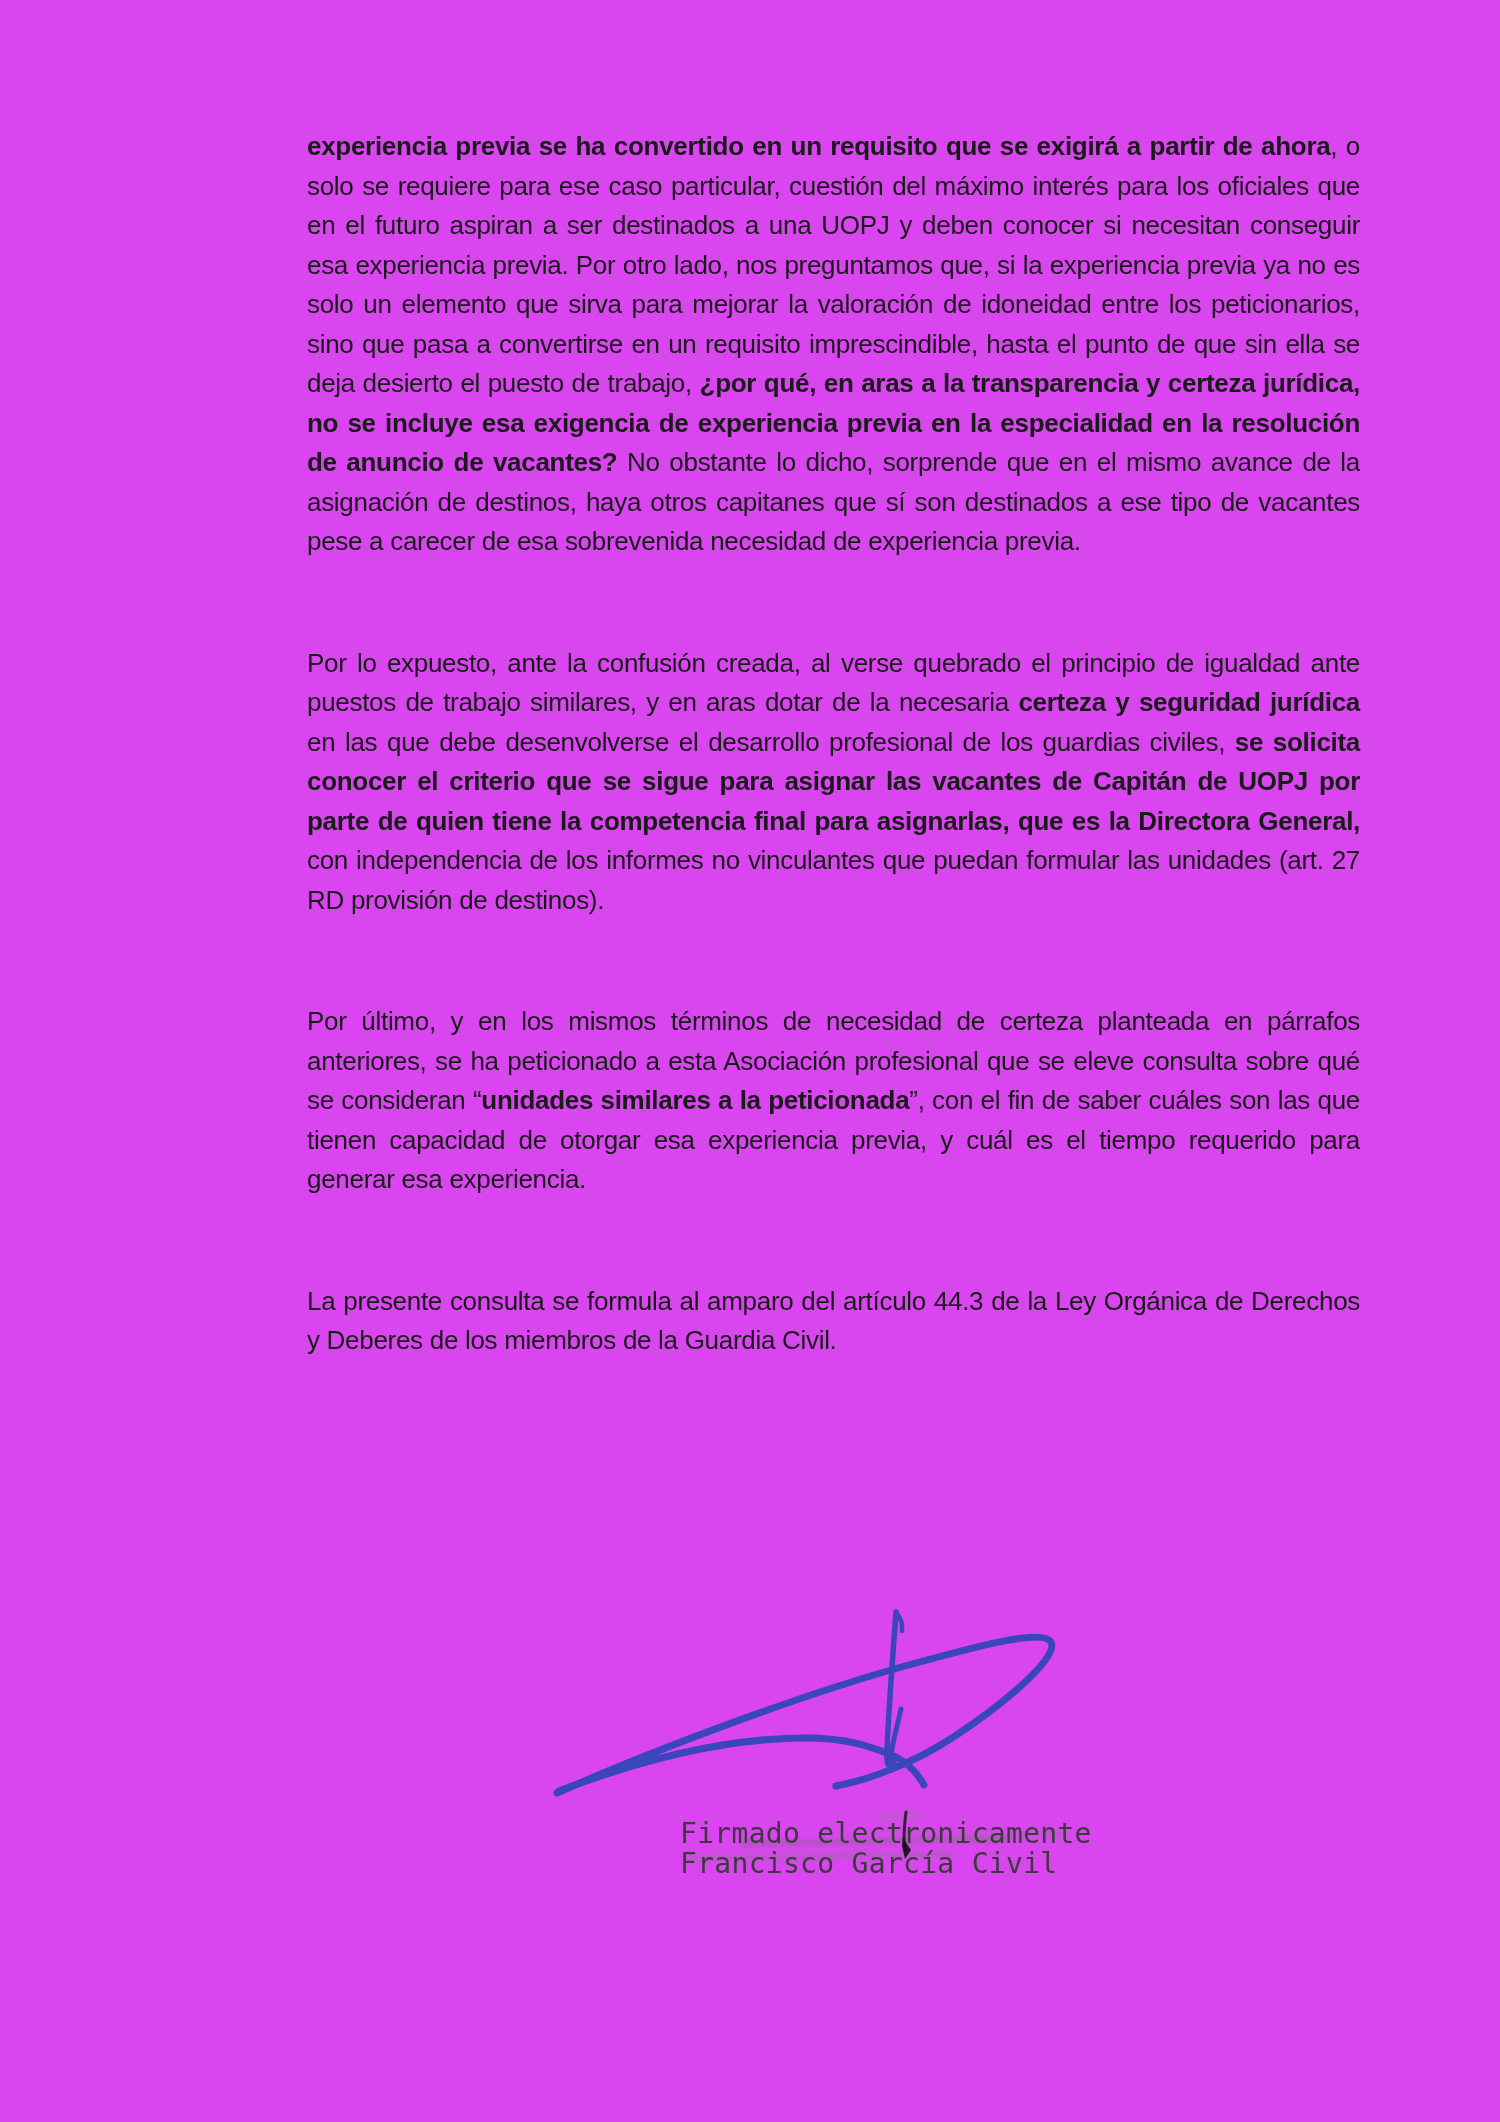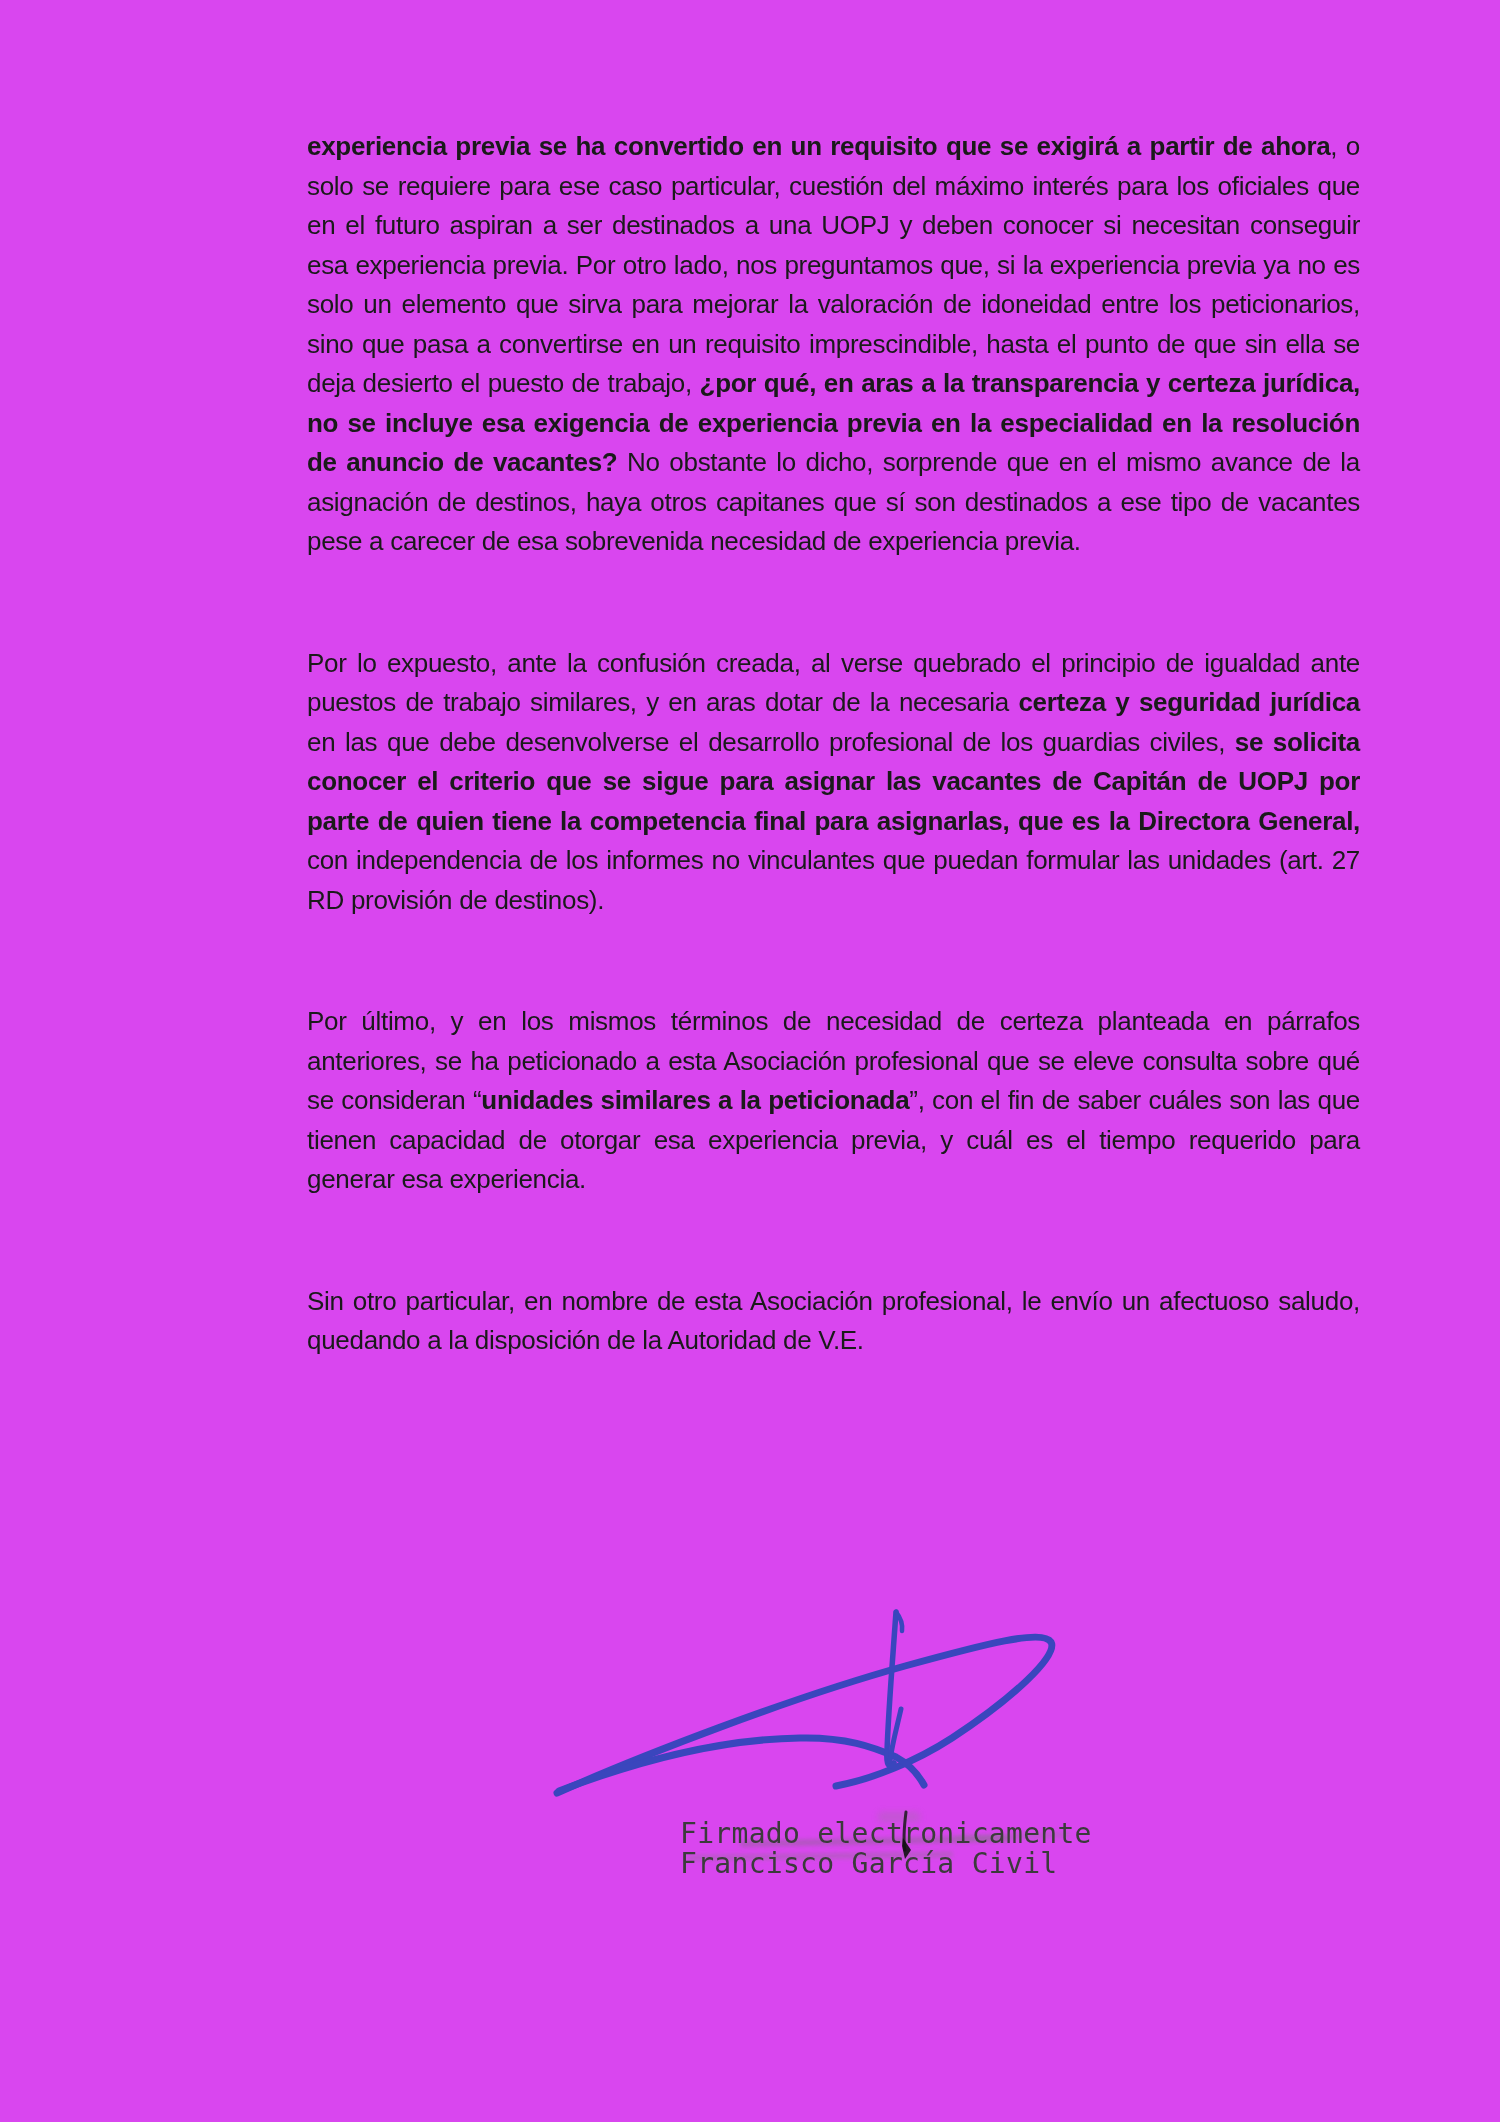--- a/index.html
+++ b/index.html
@@ -56,22 +56,22 @@
 <div class="page">
 
   <div class="content">
 
     <p><span class="b">experiencia previa se ha convertido en un requisito que se exigirá a partir de ahora</span><span>, o solo se requiere para ese caso particular, cuestión del máximo interés para los oficiales que en el futuro aspiran a ser destinados a una UOPJ y deben conocer si necesitan conseguir esa experiencia previa. Por otro lado, nos preguntamos que, si la experiencia previa ya no es solo un elemento que sirva para mejorar la valoración de idoneidad entre los peticionarios, sino que pasa a convertirse en un requisito imprescindible, hasta el punto de que sin ella se deja desierto el puesto de trabajo, </span><span class="b">¿por qué, en aras a la transparencia y certeza jurídica, no se incluye esa exigencia de experiencia previa en la especialidad en la resolución de anuncio de vacantes?</span><span>  No obstante lo dicho, sorprende que en el mismo avance de la asignación de destinos, haya otros capitanes que sí son destinados a ese tipo de vacantes pese a carecer de esa sobrevenida necesidad de experiencia previa.</span></p>
 
     <p><span>Por lo expuesto, ante la confusión creada, al verse quebrado el principio de igualdad ante puestos de trabajo similares, y en aras dotar de la necesaria </span><span class="b">certeza y seguridad jurídica</span><span> en las que debe desenvolverse el desarrollo profesional de los guardias civiles, </span><span class="b">se solicita conocer el criterio que se sigue para asignar las vacantes de Capitán de UOPJ por parte de quien tiene la competencia final para asignarlas, que es la Directora General,</span><span> con independencia de los informes no vinculantes que puedan formular las unidades (art. 27 RD provisión de destinos).</span></p>
 
     <p><span>Por último, y en los mismos términos de necesidad de certeza planteada en párrafos anteriores, se ha peticionado a esta Asociación profesional que se eleve consulta sobre qué se consideran “</span><span class="b">unidades similares a la peticionada</span><span>”, con el fin de saber cuáles son las que tienen capacidad de otorgar esa experiencia previa, y cuál es el tiempo requerido para generar esa experiencia.</span></p>
 
+    <p><span>La presente consulta se formula al amparo del artículo 44.3 de la Ley Orgánica de Derechos y Deberes de los miembros de la Guardia Civil.</span></p>
 
-    <p><span>Sin otro particular, en nombre de esta Asociación profesional, le envío un afectuoso saludo, quedando a la disposición de la Autoridad de V.E.</span></p>
 
   </div>
 
   <div class="streak streak-1"></div>
   <div class="streak streak-2"></div>
   <div class="streak streak-3"></div>
   <div class="streak streak-4"></div>
 
   <div class="sig-caption">
     <div>Firmado electronicamente</div>

